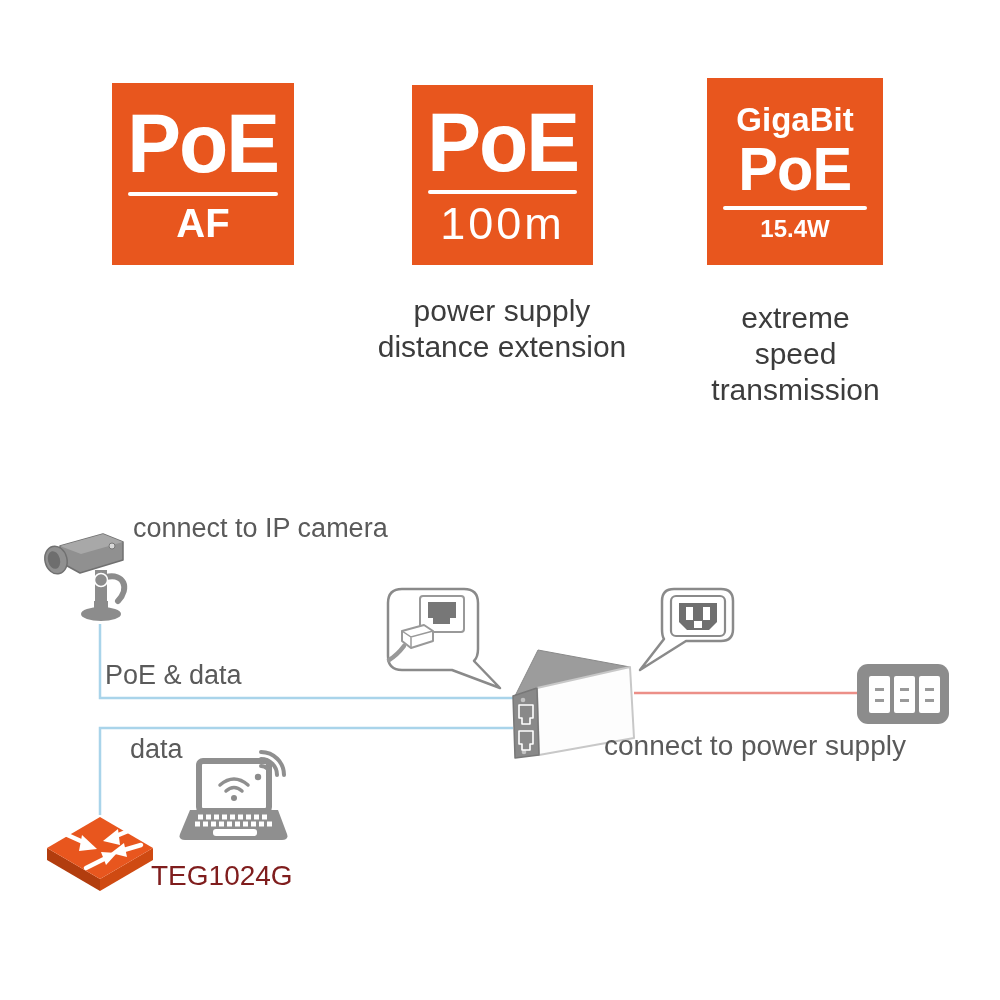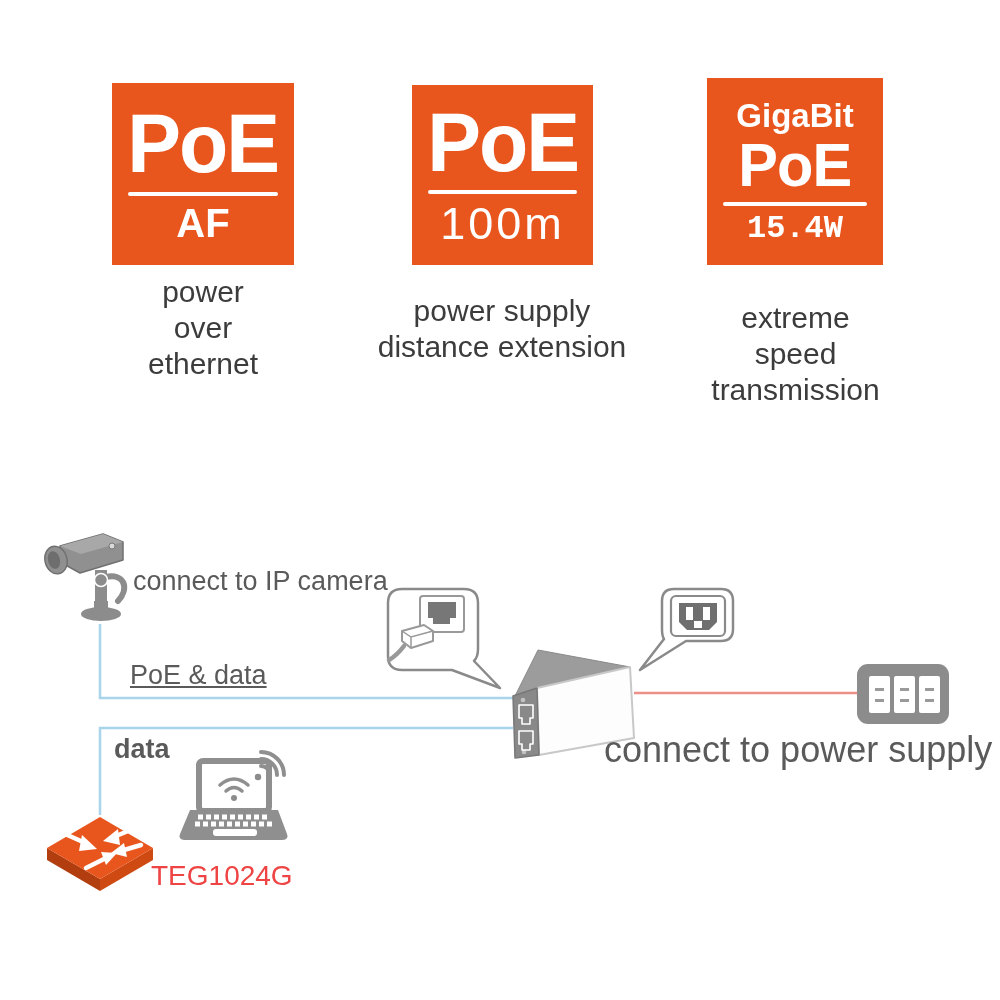--- a/index.html
+++ b/index.html
@@ -27,54 +27,51 @@
   .badge-3{left:707px;top:78px;width:176px;height:187px;}
   .badge-title{
     font-weight:800;font-size:84px;line-height:.92;letter-spacing:-2px;
     transform:scaleX(.96);
   }
   .badge-3 .badge-title{font-size:62px;letter-spacing:-1px;}
   .badge-title-top{font-weight:800;font-size:33px;letter-spacing:0;line-height:1.1;margin-bottom:2px;}
   .badge-divider{width:82%;height:4px;background:#fff;margin:9px 0 7px;border-radius:2px;}
   .badge-sub{font-weight:700;font-size:40px;line-height:1;}
   .badge-2 .badge-sub{font-weight:400;font-size:45px;letter-spacing:3px;}
-  .badge-3 .badge-sub{font-size:32px;font-family:Liberation Mono, monospace;}
+  .badge-3 .badge-sub{font-size:24px;}
   .badge-caption{
     position:absolute;text-align:center;color:var(--text-dark);
     font-size:30px;line-height:1.2;white-space:pre-line;
   }
   .caption-1{left:63px;top:274px;width:280px;}
   .caption-2{left:352px;top:293px;width:300px;}
   .caption-3{left:668px;top:276px;width:255px;margin-top:24px;}
   
   .dlabel{position:absolute;color:var(--text-gray);font-size:27px;line-height:1;white-space:nowrap;}
-  .lbl-camera{left:133px;top:568px;}
-  .lbl-poedata{left:130px;top:662px;text-decoration:underline;}
-  .lbl-data{left:114px;top:736px;font-weight:bold;}
-  .lbl-switch{left:151px;top:862px;font-size:28px;color:#ef4444;}
-  .lbl-power{left:604px;top:732px;font-size:36px;}
+  .lbl-camera{left:133px;top:515px;}
+  .lbl-poedata{left:105px;top:662px;}
+  .lbl-data{left:130px;top:736px;}
+  .lbl-switch{left:151px;top:862px;font-size:28px;color:#7f1d1d;}
+  .lbl-power{left:604px;top:732px;font-size:28px;}
   
   .diagram-svg{position:absolute;left:0;top:0;width:1000px;height:1000px;}
   .ln-blue{stroke:var(--line-blue);stroke-width:2.5;fill:none;}
   .ln-red{stroke:var(--line-red);stroke-width:2.5;fill:none;}
   .f-gray{fill:var(--icon-gray);}
 </style>
 </head>
 <body>
 
 <div class="stage">
 
   <div class="badge badge-1">
     <div class="badge-title">PoE</div>
     <div class="badge-divider"></div>
     <div class="badge-sub">AF</div>
   </div>
-  <div class="badge-caption caption-1">power
-over
-ethernet</div>
 
   <div class="badge badge-2">
     <div class="badge-title">PoE</div>
     <div class="badge-divider"></div>
     <div class="badge-sub">100m</div>
   </div>
   <div class="badge-caption caption-2">power supply
 distance extension</div>
 
   <div class="badge badge-3">

